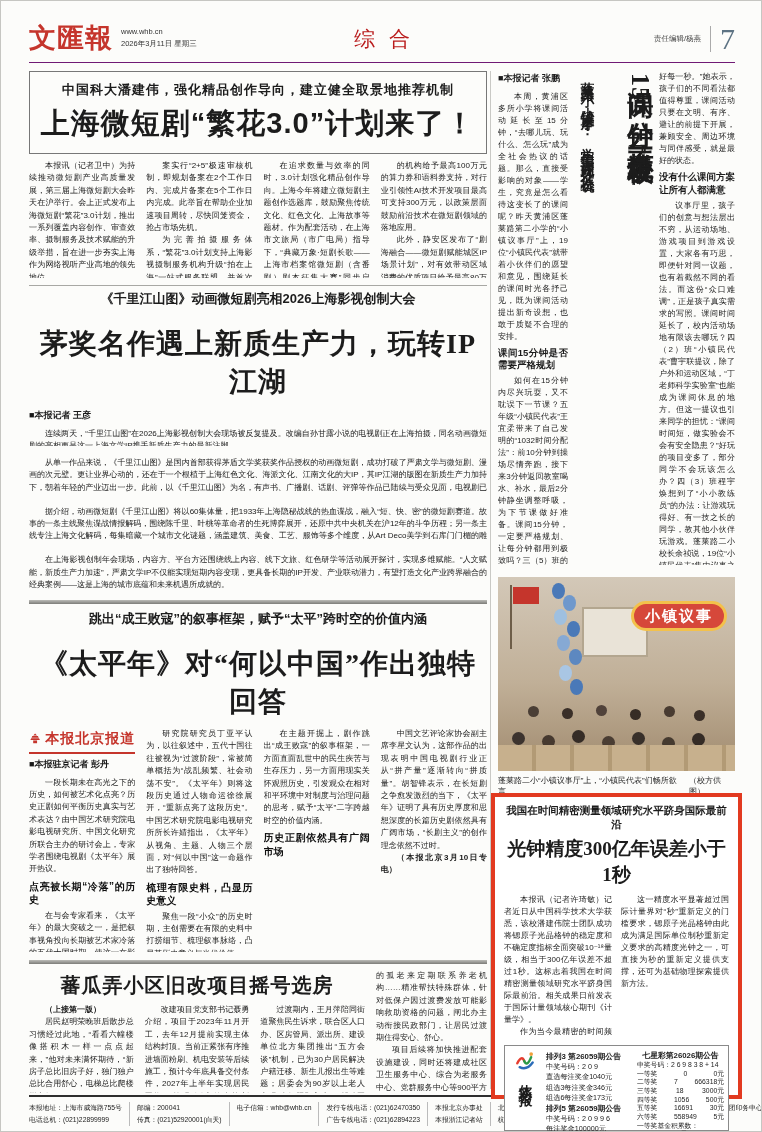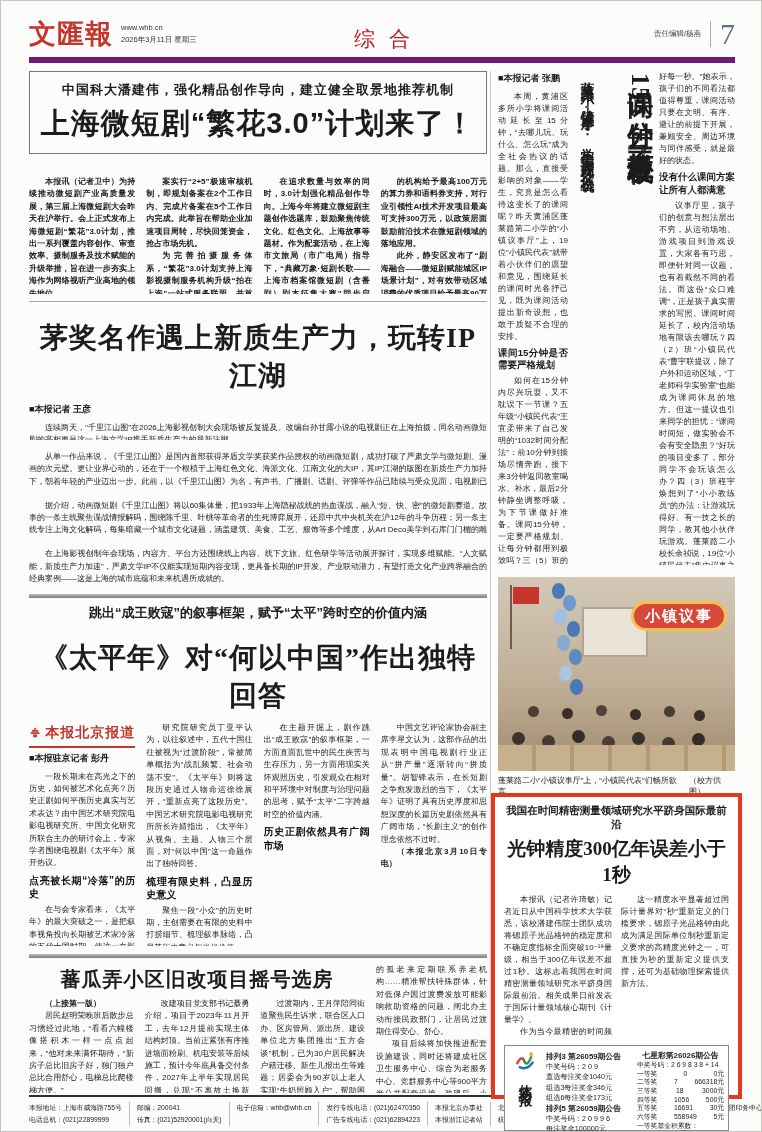--- a/index.html
+++ b/index.html
@@ -1,21 +1,21 @@
 <!DOCTYPE html>
 <html><head>
 <meta charset="utf-8">
 <style>
   * { margin:0; padding:0; box-sizing:border-box; }
   body { background:#e9e9e6; font-family:"Liberation Sans","DejaVu Sans",sans-serif; color:#1c1c1c; }
   .page { position:relative; width:762px; height:1132px; margin:0 auto; background:#fcfcfa; border:1px solid #c6c6c2; overflow:hidden; }
 
   
-  .hd { position:absolute; left:28px; top:16px; width:706px; height:46px; border-bottom:6px solid #701a75;
-        display:flex; justify-content:space-between; padding-bottom:6px; }
+  .hd { position:absolute; left:28px; top:16px; width:706px; height:46px; border-bottom:1px solid #701a75;
+        display:flex; justify-content:space-between; align-items:flex-end; padding-bottom:6px; }
   .mast { display:flex; align-items:center; gap:8px; }
   .mast-logo { font-family:"Liberation Serif","DejaVu Serif",serif; font-weight:bold; font-size:27px; color:#c5352c; letter-spacing:1px; }
   .mast-meta { font-size:7.5px; color:#333; line-height:1.6; }
   .hd-section { position:absolute; left:50%; top:8px; transform:translateX(-50%); font-size:21px; letter-spacing:14px; padding-left:14px; color:#b91c1c; }
   .hd-right { display:flex; align-items:center; gap:9px; }
   .hd-editor { font-size:7.5px; color:#444; }
   .hd-vline { width:1px; height:26px; background:#aaa; }
   .hd-pageno { font-size:30px; color:#5d7383; font-family:"Liberation Serif","DejaVu Serif",serif; }
 
   
@@ -23,21 +23,21 @@
   .colwrap { display:flex; gap:11px; }
   .col { flex:1; overflow:hidden; font-size:8px; line-height:1.55; text-align:justify; color:#191919; }
   .col p { text-indent:2em; }
   .sub { font-size:10px; font-weight:bold; line-height:1.35; margin:4px 0 3px; color:#0f0f0f; }
   .byline { font-size:9px; font-weight:bold; margin:1px 0 5px; }
   .jump { font-weight:bold; }
 
   .a1box { border:1px solid #777; padding:9px 6px; text-align:center; }
   .a1kicker { font-size:13px; font-weight:bold; letter-spacing:1px; }
   .a1head { font-size:29px; font-weight:900; letter-spacing:1px; margin-top:5px; }
-  .a1body { height:118px; margin-top:22px;font-weight:bold; }
+  .a1body { height:118px; margin-top:6px; }
 
   .hr { height:1px; background:#a8a8a4; margin:7px 0 2px; }
   .hrthick { height:4px; background:linear-gradient(180deg,#bcbcb8,#7c7c78); margin:8px 0 6px; }
 
   .kicker2 { text-align:center; font-size:13px; font-weight:bold; margin-top:4px; }
   .head2 { text-align:center; font-size:28px; font-weight:bold; font-family:"Liberation Serif","DejaVu Serif",serif; letter-spacing:1px; margin:17px 0 7px; }
   .a2body { height:184px;flex-direction:column; }
   .a3body { height:224px; }
 
   .bj-logo { display:flex; align-items:center; gap:4px; border-bottom:2px solid #c5352c; padding-bottom:2px; margin-bottom:4px; }
@@ -145,20 +145,21 @@
           <p>在追求数量与效率的同时，3.0计划强化精品创作导向。上海今年将建立微短剧主题创作选题库，鼓励聚焦传统文化、红色文化、上海故事等题材。作为配套活动，在上海市文旅局（市广电局）指导下，“典藏万象·短剧长歌——上海市档案馆微短剧（含番剧）剧本征集大赛”同步启动，设立“上海故事·在地故事”等专门赛道，挖掘优质剧本与创意人才。</p>
         </div>
       <div class="col">
           <p>的机构给予最高100万元的算力券和语料券支持，对行业引领性AI技术开发项目最高可支持300万元，以政策层面鼓励前沿技术在微短剧领域的落地应用。</p>
           <p>此外，静安区发布了“剧海融合——微短剧赋能城区IP场景计划”，对有效带动区域消费的优质项目给予最高80万元支持；上海广播电视台联合红果平台等发起了“品质东方·AI微短剧创投大会”，探索微短剧与大屏及新技术的互动可能。一系列组合拳正加速构建上海微短剧“向上生长、向下扎根、向外拓展”的产业新生态。</p>
         </div>
     </section>
 
     <div class="hr"></div>
 
+    <div class="kicker2">《千里江山图》动画微短剧亮相2026上海影视创制大会</div>
     <h2 class="head2">茅奖名作遇上新质生产力，玩转IP江湖</h2>
     <section class="colwrap a2body">
       <div class="col">
         <div class="byline">■本报记者 王彦</div>
         <p>连续两天，“千里江山图”在2026上海影视创制大会现场被反复提及。改编自孙甘露小说的电视剧正在上海拍摄，同名动画微短剧的亮相更是这一上海文学IP携手新质生产力的最新注脚。</p>
           <p>昨天下午，微短剧大会的圆桌论坛上，动画微短剧《千里江山图》出品方代表、总制片人曹天风刚结束发言，就被团团围住。有技术和平台方沟通创制细节的，有跨界文娱产业追问“下一种形态”的，有文旅部门寻求合作可能性的，更有商业品牌直截了当问“可以植入吗”。项目未播先热，因为具有独一无二的标志意义。</p>
       </div>
       <div class="col">
           <p>从单一作品来说，《千里江山图》是国内首部获得茅盾文学奖获奖作品授权的动画微短剧，成功打破了严肃文学与微短剧、漫画的次元壁。更让业界心动的，还在于一个根植于上海红色文化、海派文化、江南文化的大IP，其IP江湖的版图在新质生产力加持下，朝着年轻的产业迈出一步。此前，以《千里江山图》为名，有声书、广播剧、话剧、评弹等作品已陆续与受众见面，电视剧已开机拍摄，电影也加紧筹备中。</p>
         </div>

